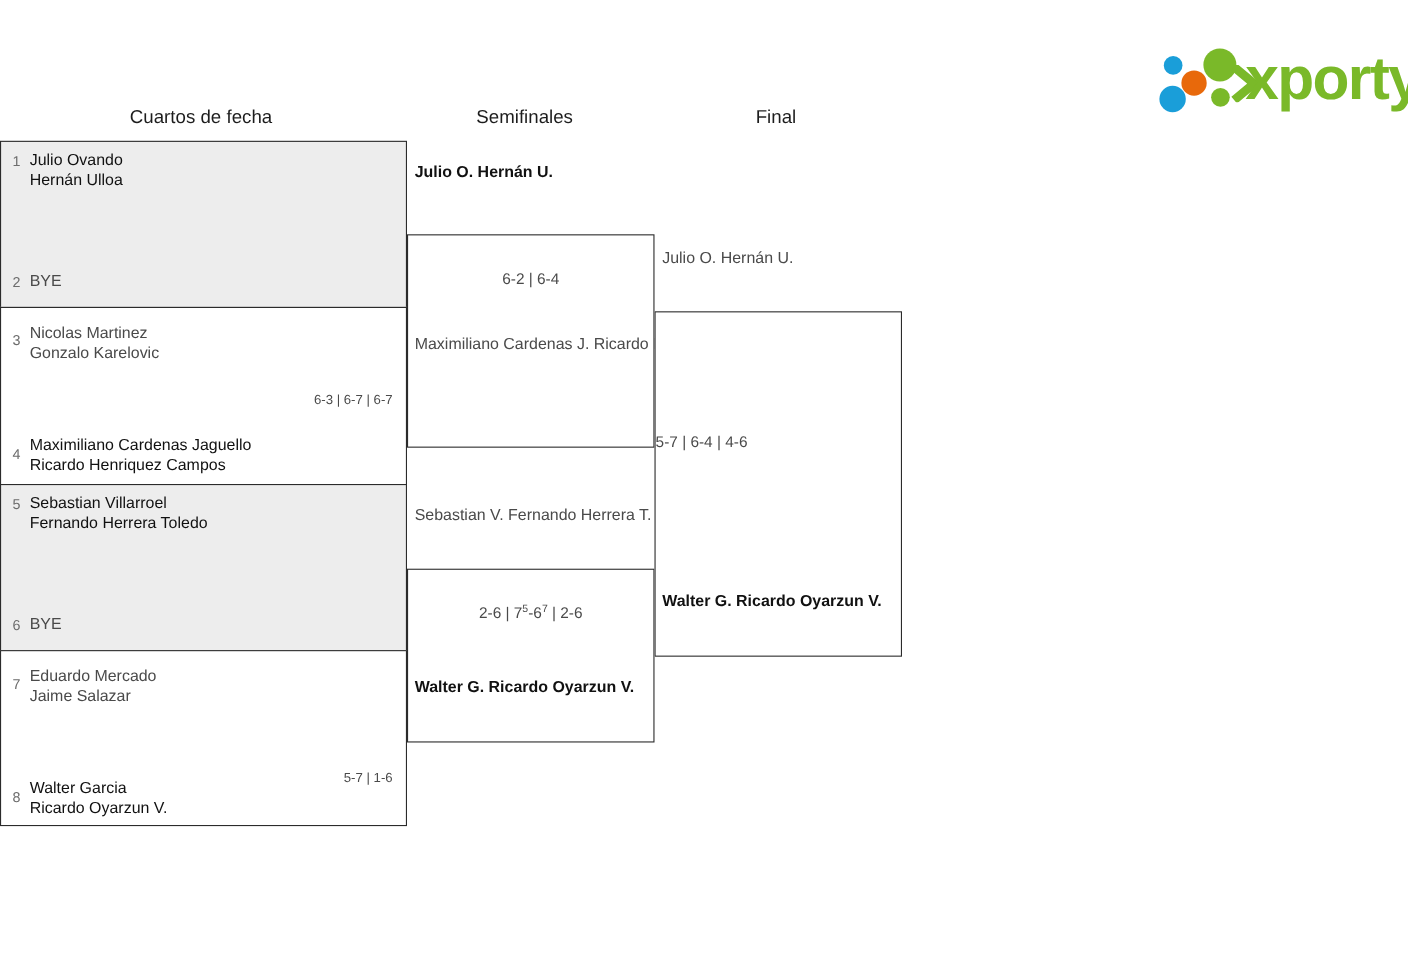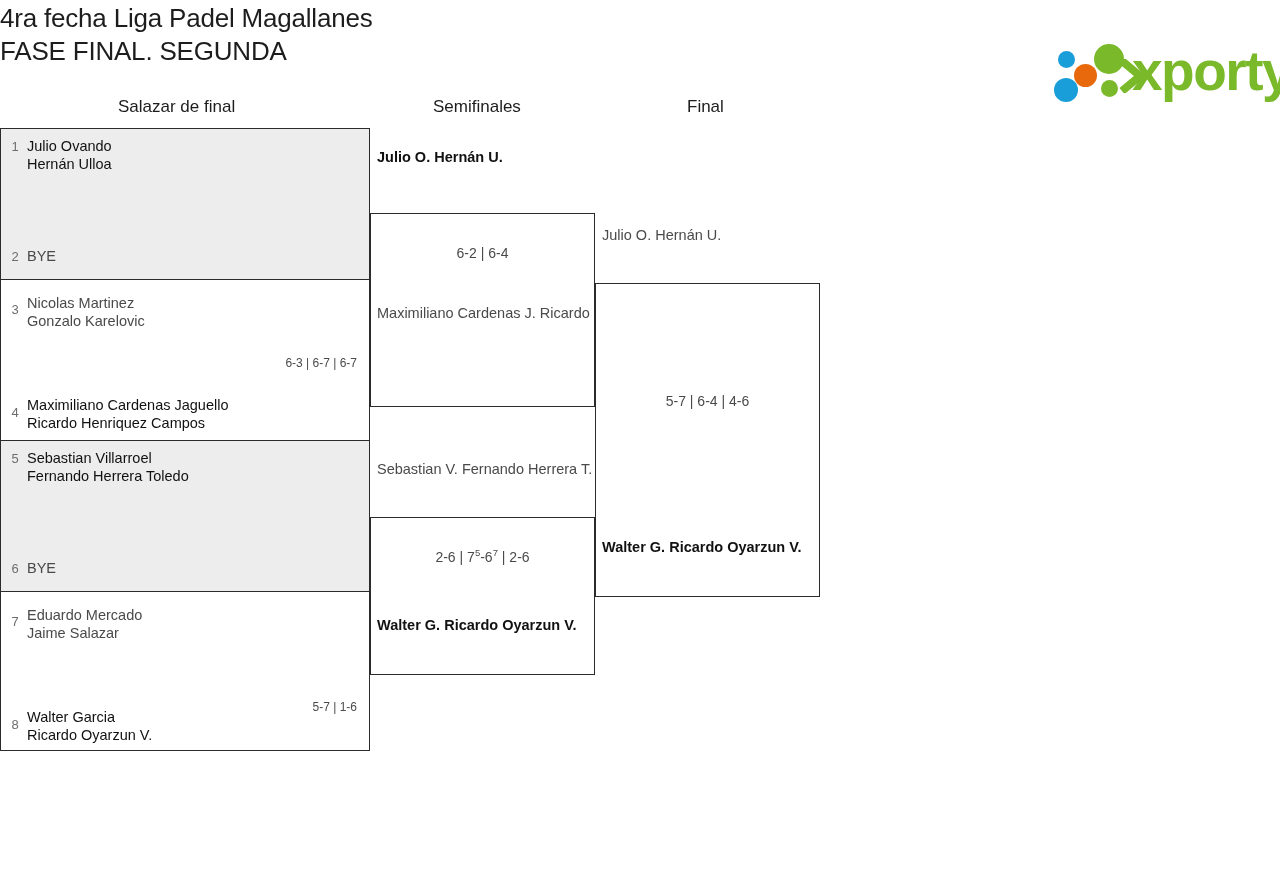--- a/index.html
+++ b/index.html
@@ -198,21 +198,21 @@
     width: 225px;
     top: 283px;
     height: 314px;
     border: 1px solid #2b2b2b;
     background: #ffffff;
   }
   .r3-score {
     position: absolute;
     left: 0; right: 0;
     top: 108px;
-    text-align: center;
+    text-align: left;
     font-size: 14px;
     color: #4a4a4a;
     line-height: 18px;
   }
   .r3-team {
     position: absolute;
     left: 602px;
     width: 230px;
     font-size: 14.5px;
     line-height: 18px;
@@ -222,41 +222,37 @@
   .r3-team.winner { color: #111111; font-weight: 700; }
   .r3-t1 { top: 226px; }
   .r3-t2 { top: 538px; }
 
   sup { font-size: 0.68em; vertical-align: super; line-height: 0; }
 </style>
 </head>
 <body>
 
 <div class="page-header">
-  <div class="title-block">
-    <div class="title-line">4ra fecha Liga Padel Magallanes</div>
-    <div class="title-line">FASE FINAL. SEGUNDA</div>
-  </div>
 
   <div class="logo">
     <div class="logo-dots">
       <span class="dot dot-blue-sm"></span>
       <span class="dot dot-blue-lg"></span>
       <span class="dot dot-orange"></span>
       <span class="dot dot-green-lg"></span>
       <span class="dot dot-green-sm"></span>
       <svg class="logo-chevron" viewBox="0 0 28 34">
         <path d="M4 2 L22 17 L4 32" fill="none" stroke="#7ab929" stroke-width="8" stroke-linecap="butt" stroke-linejoin="miter"></path>
       </svg>
     </div>
     <div class="logo-word">xporty</div>
   </div>
 </div>
 
-<div class="round-header rh-qf">Salazar de final</div>
+<div class="round-header rh-qf">Cuartos de fecha</div>
 <div class="round-header rh-sf">Semifinales</div>
 <div class="round-header rh-f">Final</div>
 
 <div class="bracket">
 
   <div class="r1-cell r1-m1 shaded">
     <span class="seed s-top">1</span>
     <div class="team winner r1-top">
       <span class="pname">Julio Ovando</span>
       <span class="pname">Hernán Ulloa</span>

